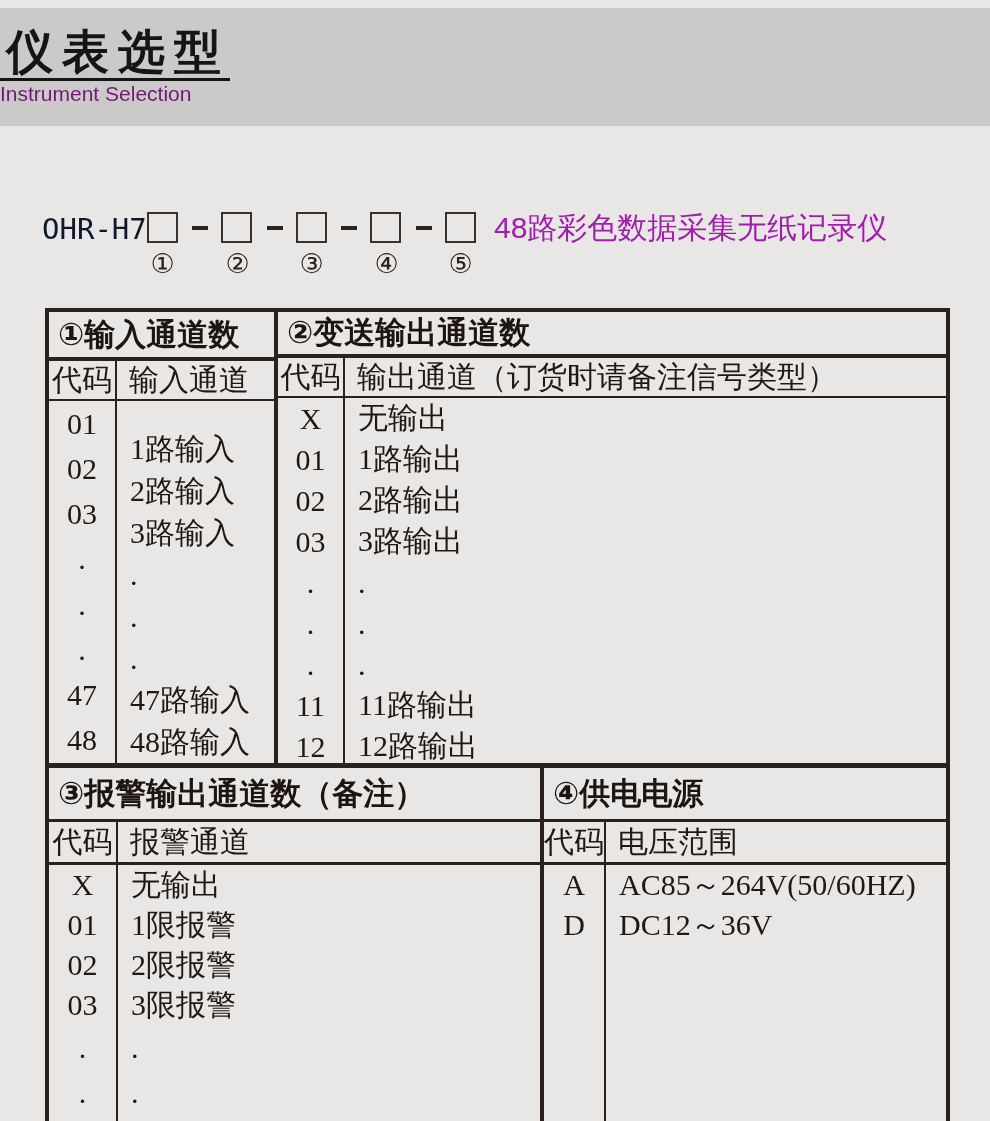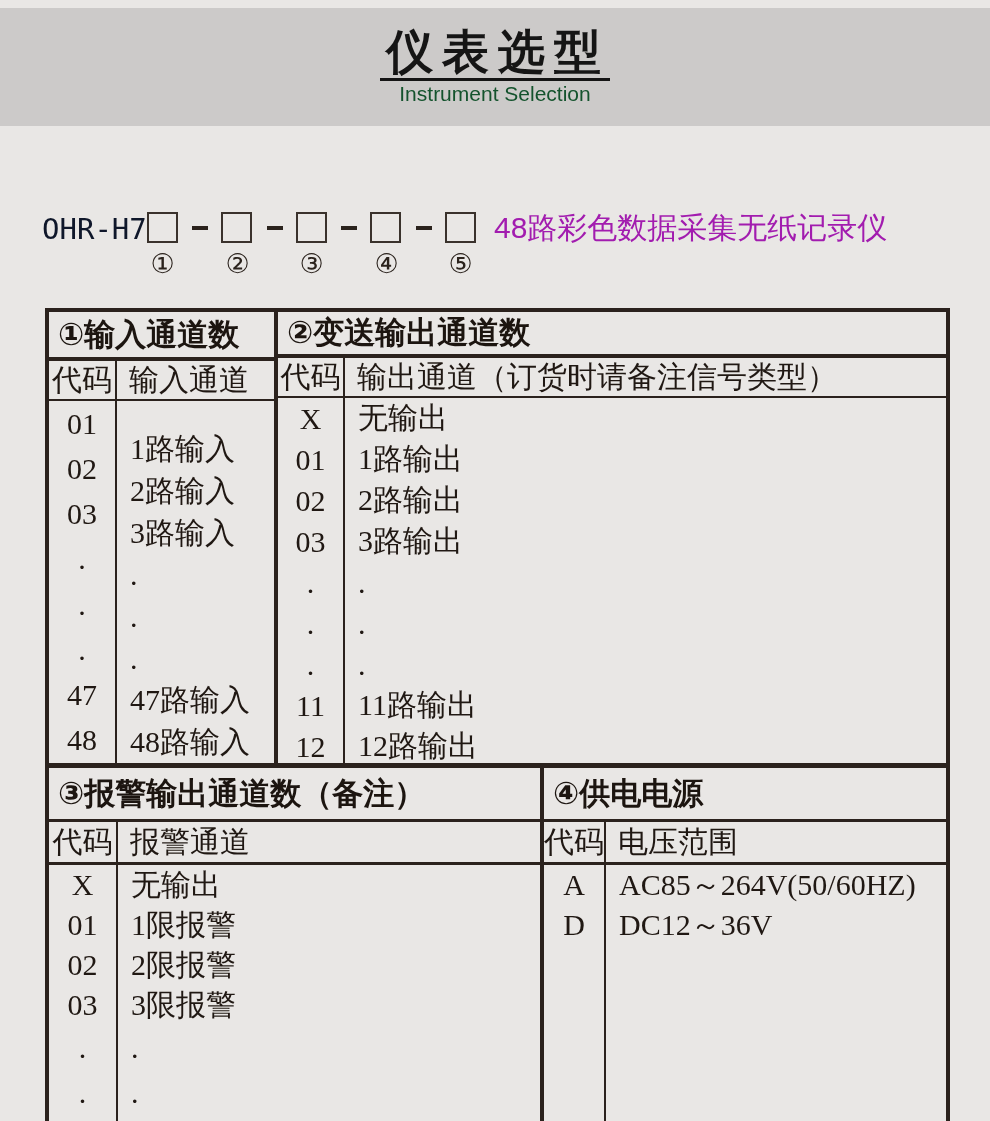--- a/index.html
+++ b/index.html
@@ -6,33 +6,33 @@
   html,body { background:#d8d6d4; }
   .page {
     position:relative; width:990px; height:1121px; margin:0 auto;
     background:#e9e7e5; overflow:hidden;
     font-family:"Liberation Serif","DejaVu Serif",serif;
     color:#201813;
   }
   
   .band {
     position:absolute; left:0; top:8px; width:990px; height:118px;
-    background:#cccac9; text-align:center;
+    background:#cccac9; text-align:left;
   }
   .band .title {
     display:inline-block; margin-top:18px;
     font-family:"Liberation Sans","DejaVu Sans",sans-serif;
     font-weight:bold; font-size:47px; line-height:52px;
     letter-spacing:9px; padding-left:6px;
     color:#151515; border-bottom:3px solid #151515;
   }
   .band .subtitle {
     margin-top:1px;
     font-family:"Liberation Sans","DejaVu Sans",sans-serif;
-    font-size:21px; line-height:24px; color:#14532d;
+    font-size:21px; line-height:24px; color:#701a75;
   }
   
   .model-prefix {
     position:absolute; left:42px; top:213px;
     font-family:"DejaVu Sans Mono","Liberation Mono",monospace;
     font-size:29px; line-height:33px; letter-spacing:0px; color:#0f172a;
   }
   .slot-box {
     position:absolute; top:212px; width:31px; height:31px;
     border:2px solid #3a322c; background:transparent;

